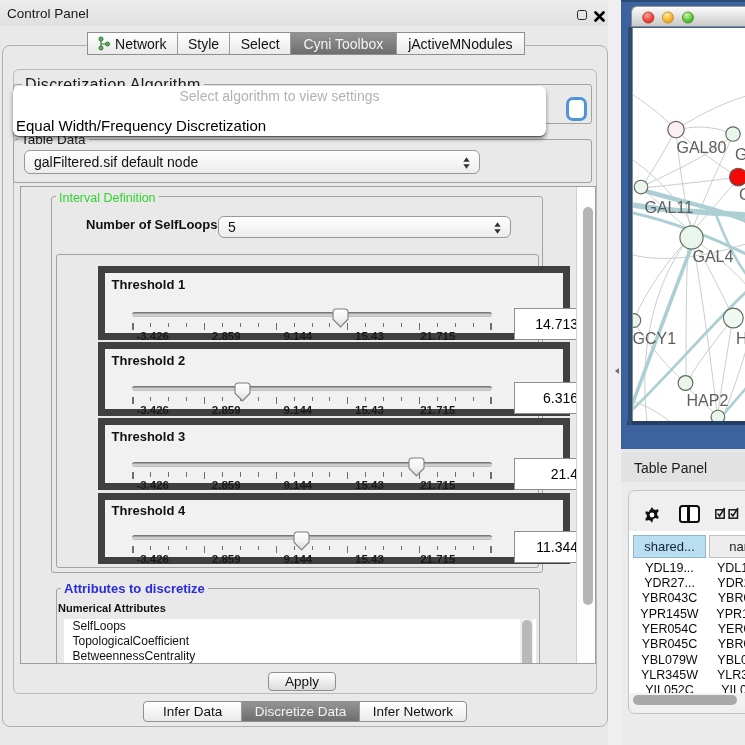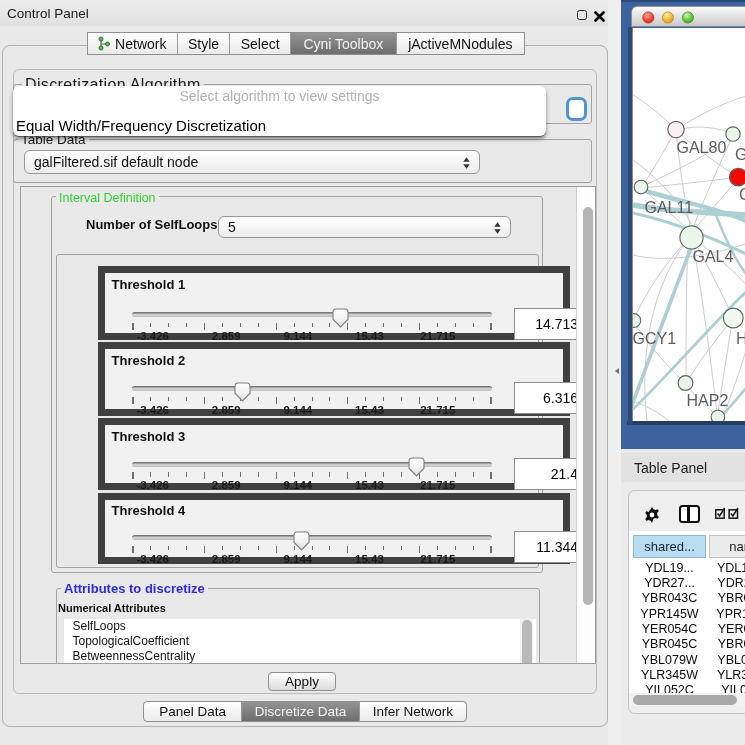--- a/index.html
+++ b/index.html
@@ -356,21 +356,21 @@
       <b></b>
     </div>
 
   <div id="vsb-track"></div>
 </div>
 <div id="vsb-thumb"></div>
 
 <div id="apply">Apply</div>
 
 <div class="seg" id="bottabs">
-  <div style="width:99px;">Panel Data</div>
+  <div style="width:99px;">Infer Data</div>
   <div class="sel" style="width:118px;">Discretize Data</div>
   <div style="width:107px;">Infer Network</div>
 </div>
 
 <div id="gutter"></div>
 <div id="gut-arrow"></div>
 
 <div id="mdi"></div>
 <div id="mdi-top"></div>
 <div id="frame-tb">

